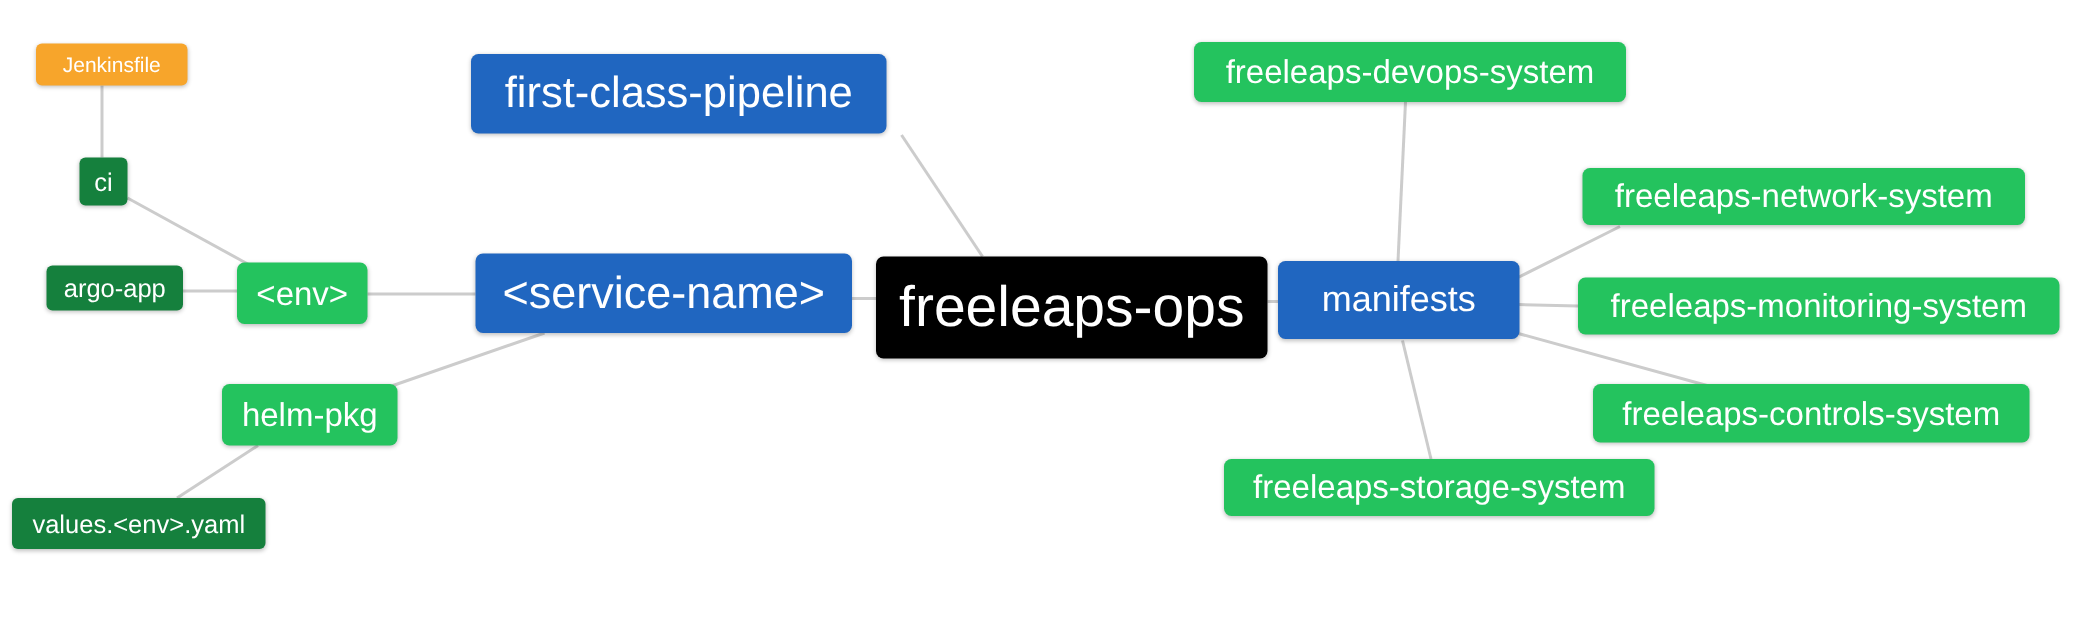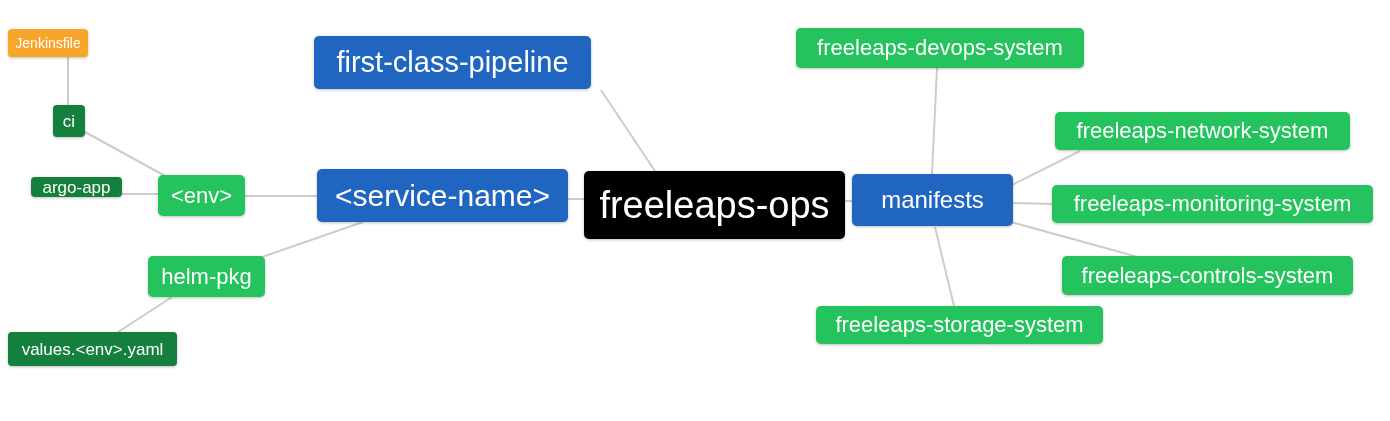--- a/index.html
+++ b/index.html
@@ -38,23 +38,23 @@
     line-height: 1;
   }
   
   .c-blue   { background: #2066c0; }
   .c-green  { background: #24c35e; }
   .c-red    { background: #15803d; }
   .c-orange { background: #f7a52b; }
   .c-dark   { background: #000000; }
 
   
-  .n-jenkinsfile { left: 8px;   top: 29px;  width: 80px;  height: 28px; font-size: 14px; border-radius: 4px; }
+  .n-jenkinsfile { left: 24px;   top: 29px;  width: 101px;  height: 28px; font-size: 14px; border-radius: 4px; }
   .n-ci          { left: 53px;   top: 105px; width: 32px;  height: 32px; font-size: 17px; border-radius: 4px; }
-  .n-argo        { left: 31px;   top: 177px; width: 91px;  height: 20px; font-size: 17px; border-radius: 4px; }
+  .n-argo        { left: 31px;   top: 177px; width: 91px;  height: 30px; font-size: 17px; border-radius: 4px; }
   .n-env         { left: 158px;  top: 175px; width: 87px;  height: 41px; font-size: 22px; }
   .n-helm        { left: 148px;  top: 256px; width: 117px; height: 41px; font-size: 22px; }
   .n-values      { left: 8px;    top: 332px; width: 169px; height: 34px; font-size: 17px; border-radius: 4px; }
   .n-service     { left: 317px;  top: 169px; width: 251px; height: 53px; font-size: 30px; }
   .n-pipeline    { left: 314px;  top: 36px;  width: 277px; height: 53px; font-size: 29px; }
   .n-ops         { left: 584px;  top: 171px; width: 261px; height: 68px; font-size: 38px; }
   .n-manifests   { left: 852px;  top: 174px; width: 161px; height: 52px; font-size: 24px; }
   .n-devops      { left: 796px;  top: 28px;  width: 288px; height: 40px; font-size: 22px; }
   .n-network     { left: 1055px; top: 112px; width: 295px; height: 38px; font-size: 22px; }
   .n-monitoring  { left: 1052px; top: 185px; width: 321px; height: 38px; font-size: 22px; }

